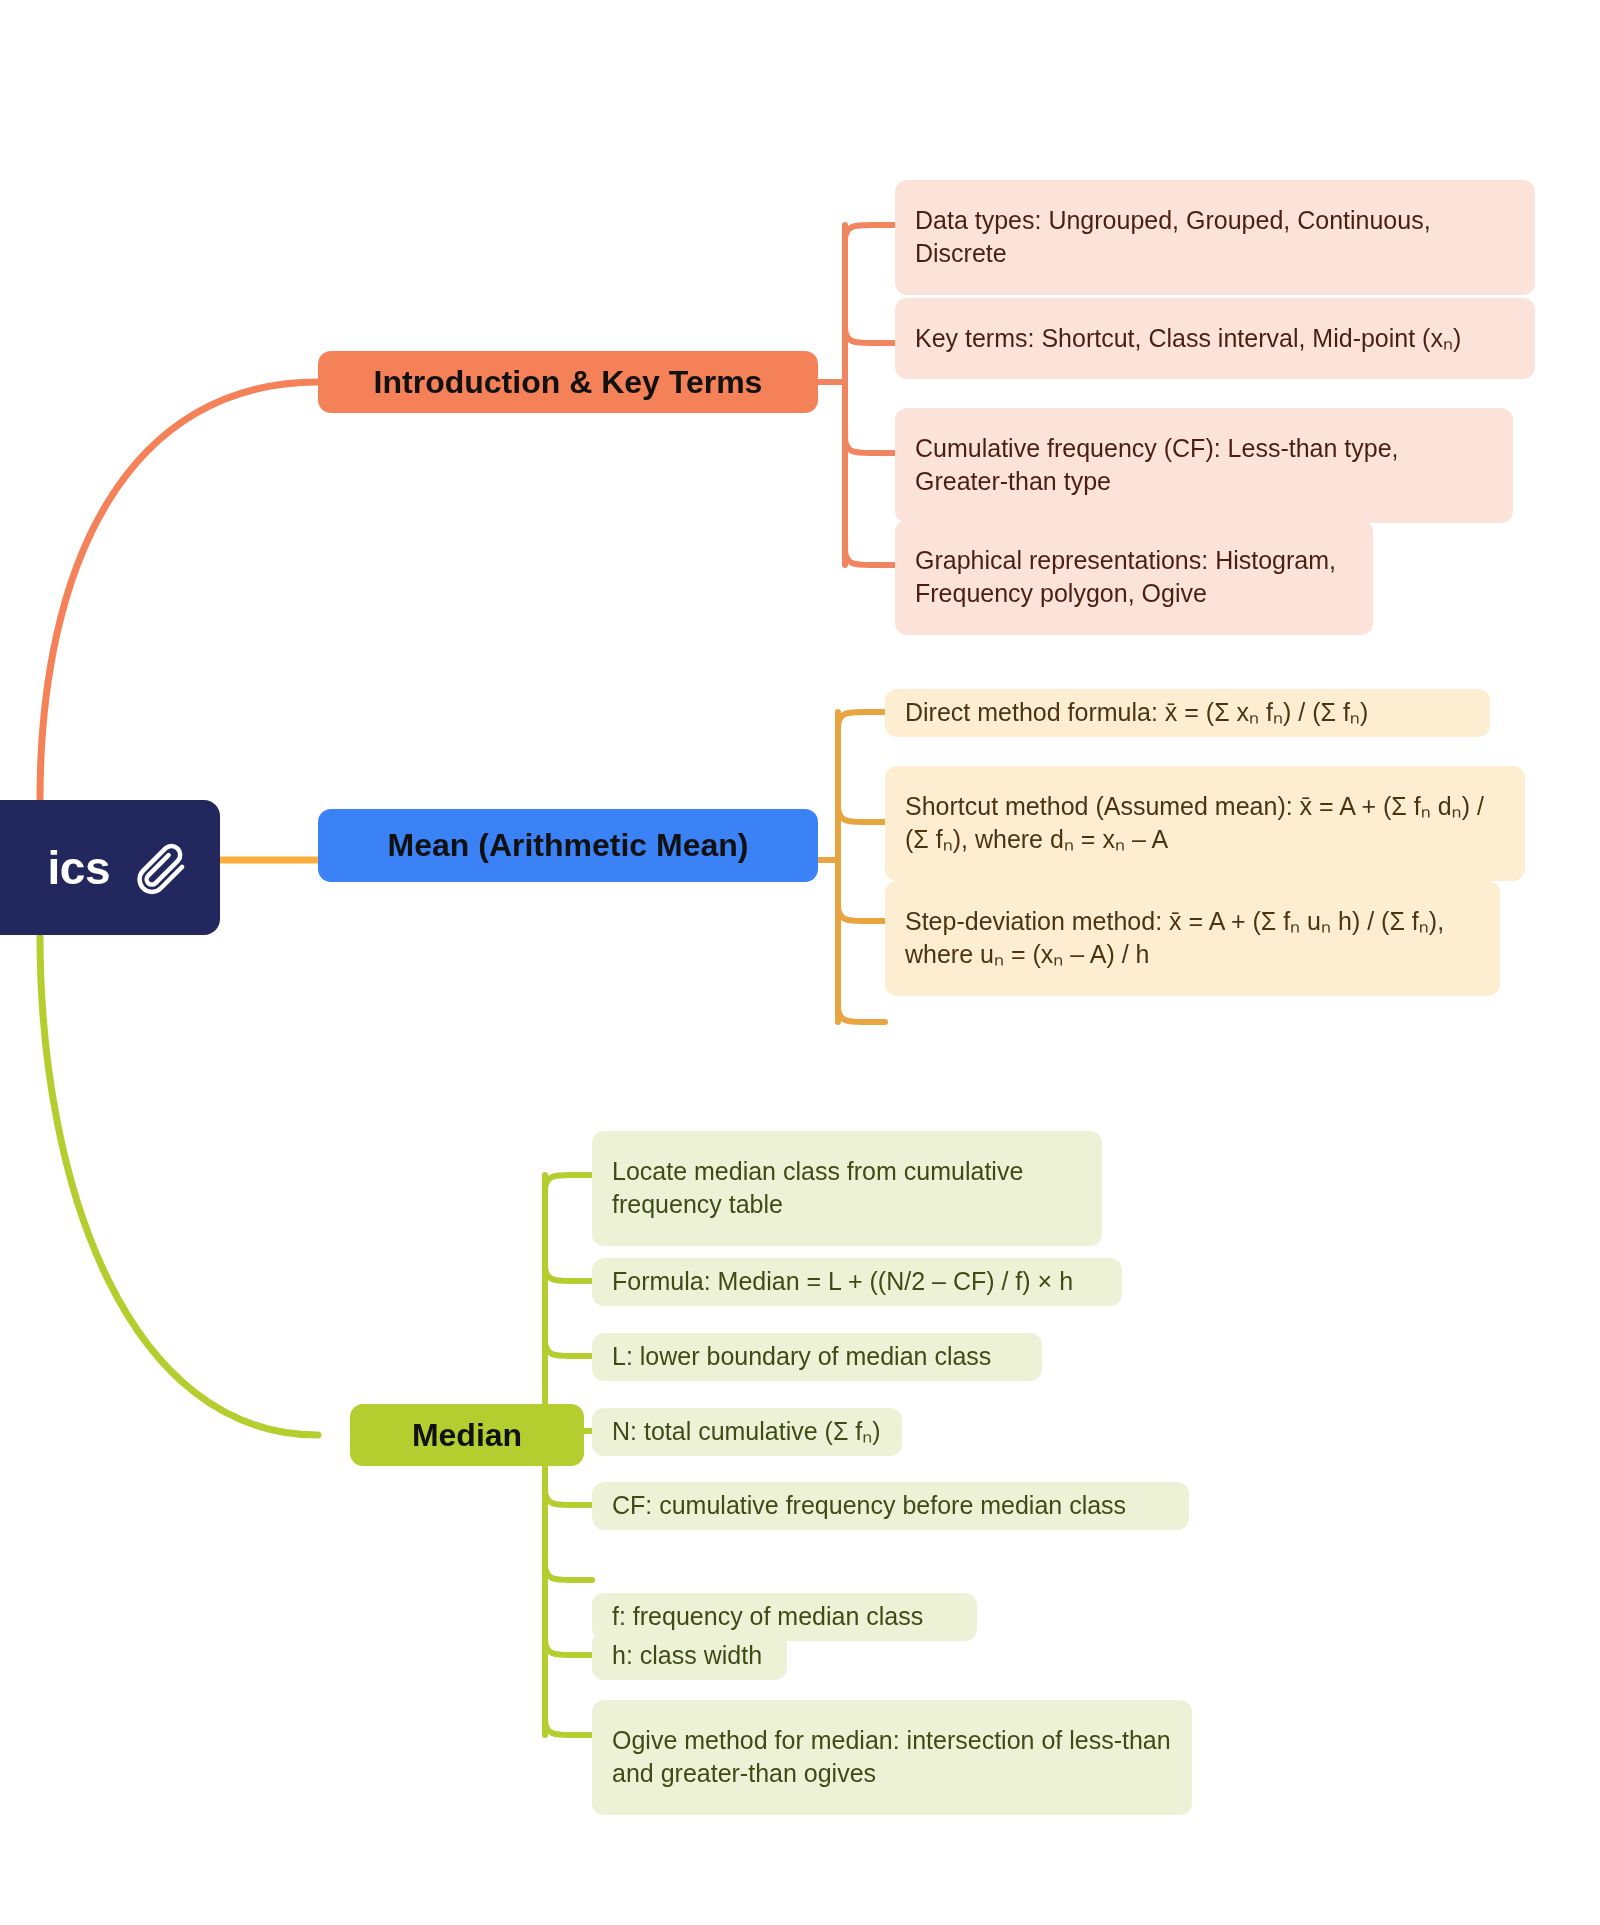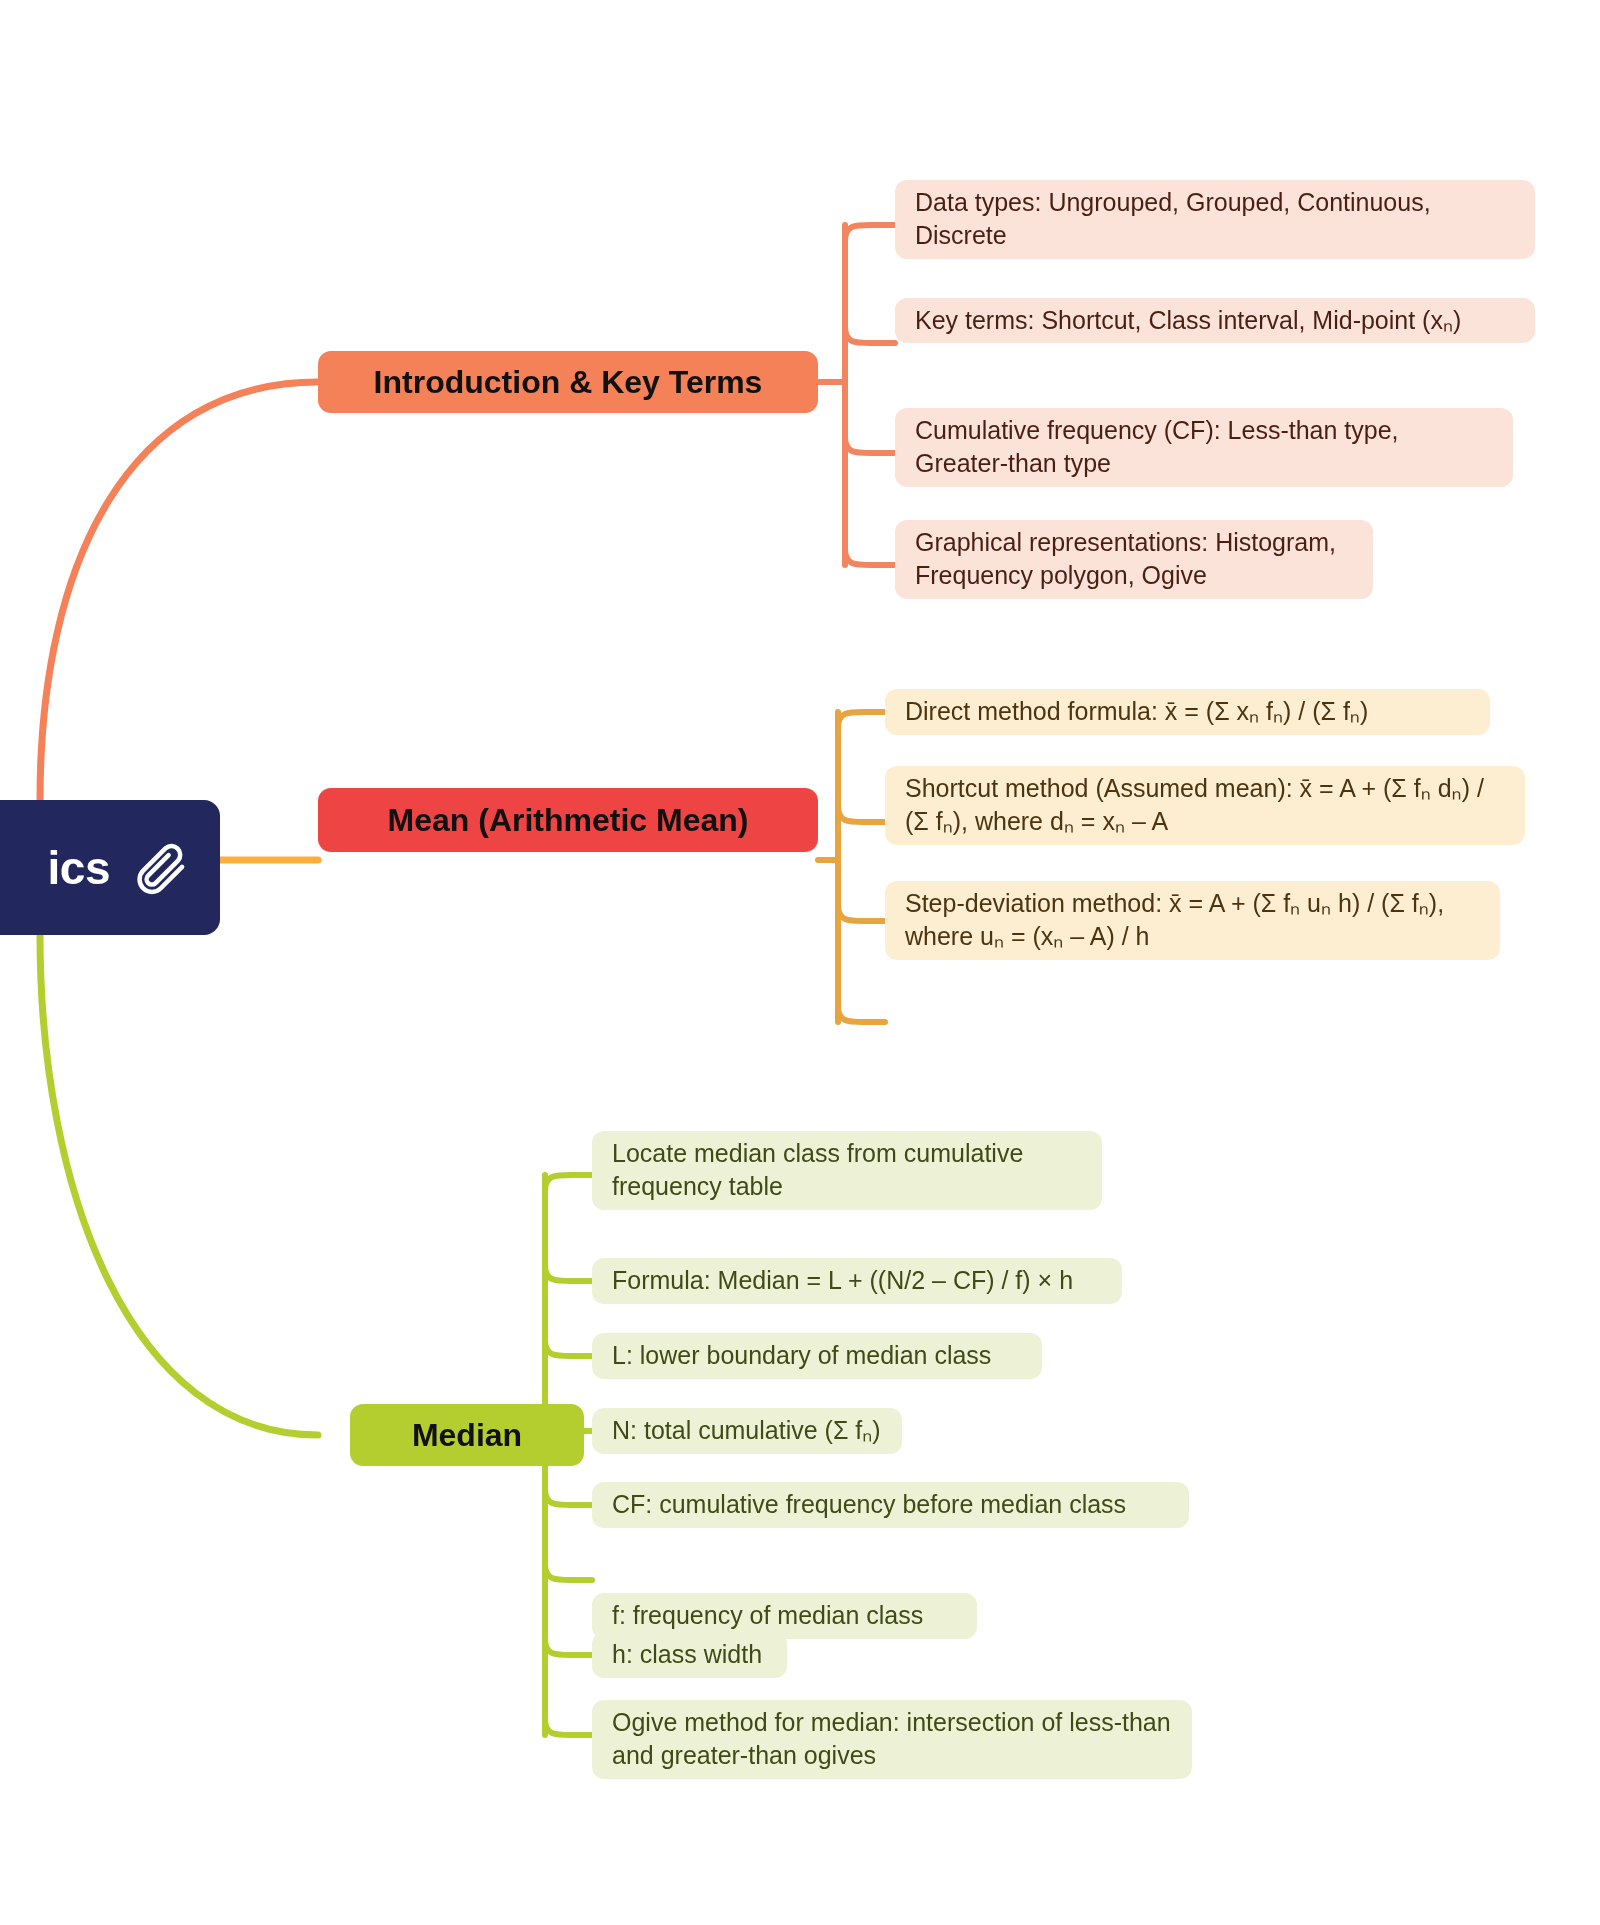--- a/index.html
+++ b/index.html
@@ -73,38 +73,38 @@
   }
   .branch-intro {
     left: 318px;
     top: 351px;
     width: 500px;
     height: 62px;
     background: #f58158;
   }
   .branch-mean {
     left: 318px;
-    top: 788px;
+    top: 809px;
     width: 500px;
-    height: 64px;
-    background: #ef4444;
+    height: 73px;
+    background: #3b82f6;
   }
   .branch-median {
     left: 318px;
     top: 1404px;
     width: 234px;
     height: 62px;
     background: #b5ce2f;
     margin-left: 32px;
   }
 
   
   .leaf {
     border-radius: 12px;
-    padding: 6px 20px;
+    padding: 24px 20px;
     font-size: 25px;
     line-height: 1.33;
     align-items: center;
   }
   .leaf-intro {
     background: #fbe3da;
     color: #4a1f12;
   }
   .leaf-mean {
     background: #fdeed2;

